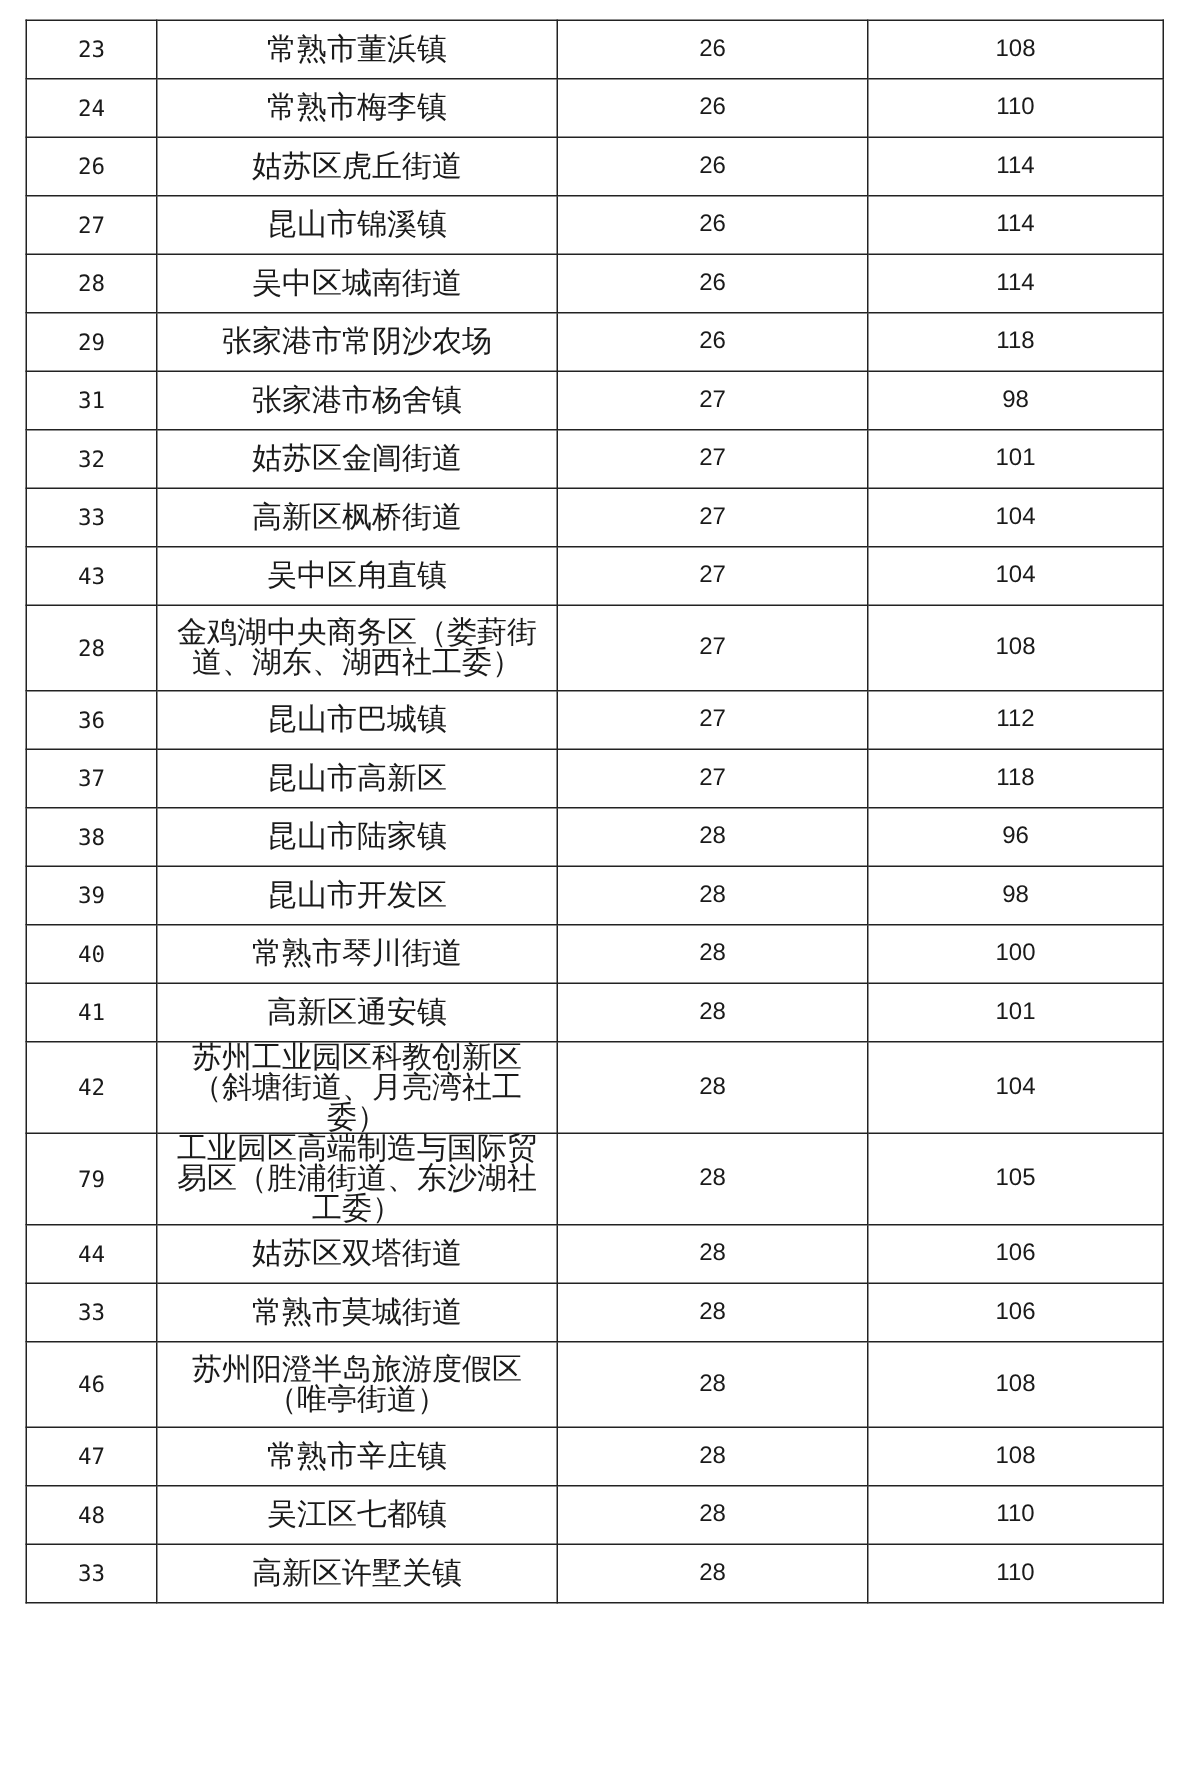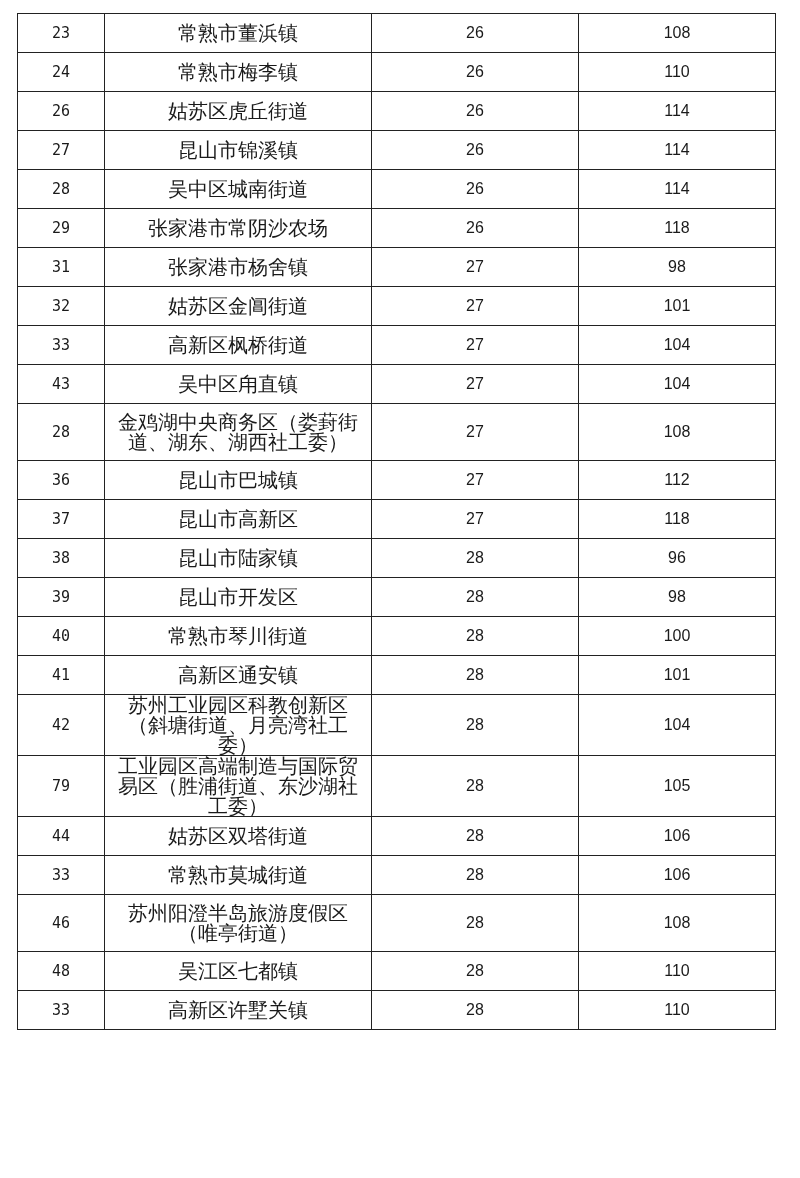--- a/index.html
+++ b/index.html
@@ -162,20 +162,26 @@
         <td class="c-num">28</td>
         <td class="c-num">106</td>
       </tr>
       <tr class="r2">
         <td class="c-idx">46</td>
         <td class="c-name">苏州阳澄半岛旅游度假区（唯亭街道）</td>
         <td class="c-num">28</td>
         <td class="c-num">108</td>
       </tr>
       <tr class="r1">
+        <td class="c-idx">47</td>
+        <td class="c-name">常熟市辛庄镇</td>
+        <td class="c-num">28</td>
+        <td class="c-num">108</td>
+      </tr>
+      <tr class="r1">
         <td class="c-idx">48</td>
         <td class="c-name">吴江区七都镇</td>
         <td class="c-num">28</td>
         <td class="c-num">110</td>
       </tr>
       <tr class="r1">
         <td class="c-idx">33</td>
         <td class="c-name">高新区许墅关镇</td>
         <td class="c-num">28</td>
         <td class="c-num">110</td>

